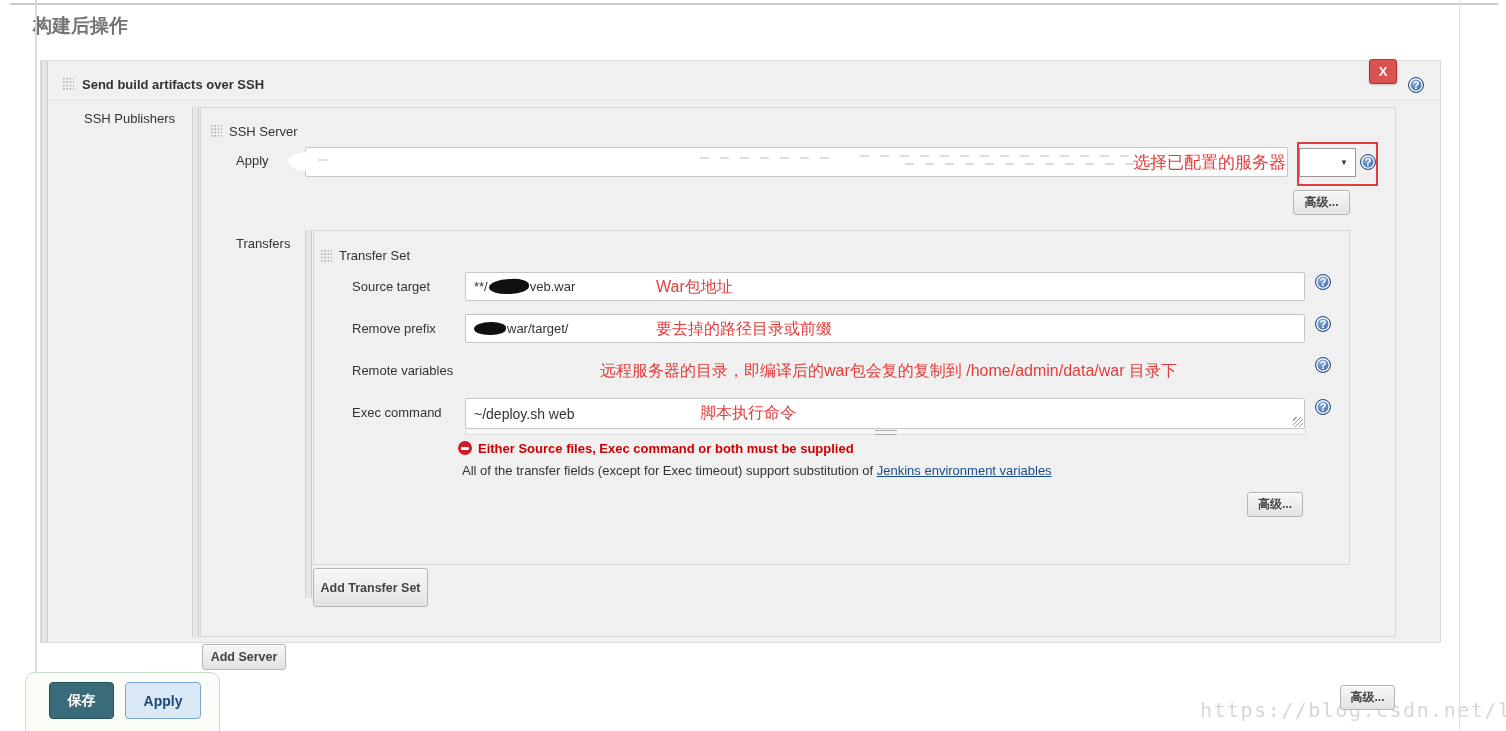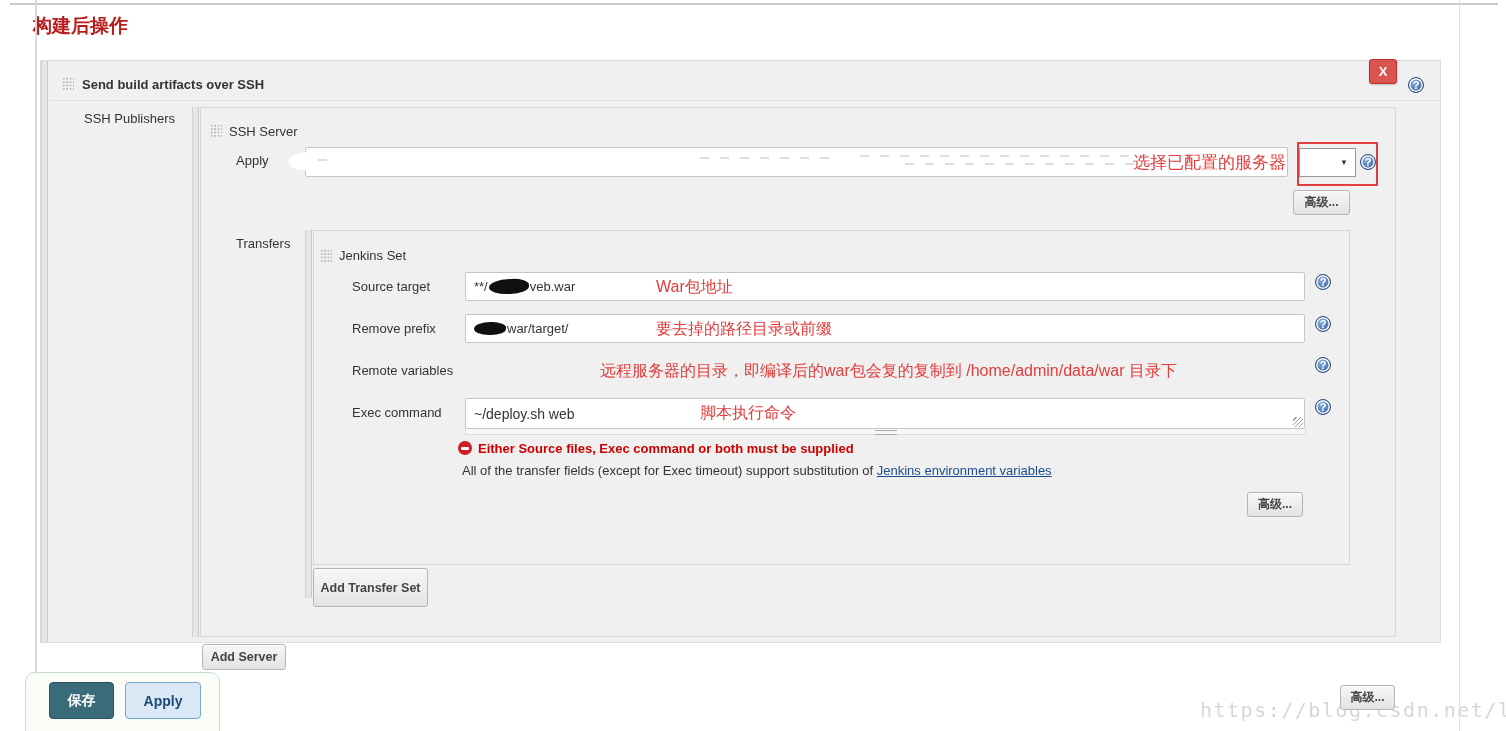--- a/index.html
+++ b/index.html
@@ -40,21 +40,21 @@
   a.envlink { color:#1a4d8f; text-decoration:underline; cursor:pointer; }
   .watermark { font-family:"DejaVu Sans Mono","Liberation Mono",monospace;
     font-size:20px; color:#d7d7d7; letter-spacing:1.5px; }
 </style>
 </head>
 <body>
 
 <div class="page">
 
   <div class="abs" style="left:10px;top:3px;width:1488px;height:2px;background:#cbcbcb;"></div>
-  <div class="abs" style="left:33px;top:13px;font-size:19px;font-weight:bold;color:#b91c1c;">构建后操作</div>
+  <div class="abs" style="left:33px;top:13px;font-size:19px;font-weight:bold;color:#737373;">构建后操作</div>
   <div class="abs" style="left:35px;top:0;width:2px;height:731px;background:#dadada;"></div>
   <div class="abs" style="left:1459px;top:0;width:1px;height:731px;background:#e2e2e2;"></div>
 
   <div class="abs panel" style="left:40px;top:60px;width:1401px;height:583px;"></div>
   <div class="abs vstrip" style="left:41px;top:61px;height:581px;"></div>
   <div class="abs" style="left:49px;top:100px;width:1391px;height:1px;background:#e3e3e3;"></div>
   <div class="abs dots" style="left:62px;top:77px;"></div>
   <div class="abs" style="left:82px;top:77px;font-size:13px;font-weight:bold;color:#333;">Send build artifacts over SSH</div>
   <button class="abs close-btn" style="left:1369px;top:59px;width:28px;height:25px;">X</button>
   <div class="abs help" style="left:1408px;top:77px;">?</div>
@@ -77,21 +77,21 @@
     <span style="font-size:8px;color:#333;">▼</span>
   </div>
   <div class="abs" style="left:1297px;top:142px;width:81px;height:44px;border:2px solid #e23c3c;"></div>
   <div class="abs help" style="left:1360px;top:154px;">?</div>
   <button class="abs jbtn" style="left:1293px;top:190px;width:57px;height:25px;">高级...</button>
 
   <div class="abs lbl" style="left:236px;top:236px;">Transfers</div>
   <div class="abs vstrip" style="left:305px;top:230px;height:368px;"></div>
   <div class="abs inner-panel" style="left:313px;top:230px;width:1037px;height:335px;"></div>
   <div class="abs dots" style="left:320px;top:249px;"></div>
-  <div class="abs lbl" style="left:339px;top:248px;">Jenkins Set</div>
+  <div class="abs lbl" style="left:339px;top:248px;">Transfer Set</div>
 
   <div class="abs lbl" style="left:352px;top:279px;">Source target</div>
   <div class="abs tinput" style="left:465px;top:272px;width:840px;height:29px;">
     <span>**/</span>
       <span class="blob" style="width:40px;height:15px;margin:0 1px;transform:rotate(-2deg);"></span>
       <span>veb.war</span>
   </div>
   <div class="abs red-ann" style="left:656px;top:277px;">War包地址</div>
   <div class="abs help" style="left:1315px;top:274px;">?</div>
 

